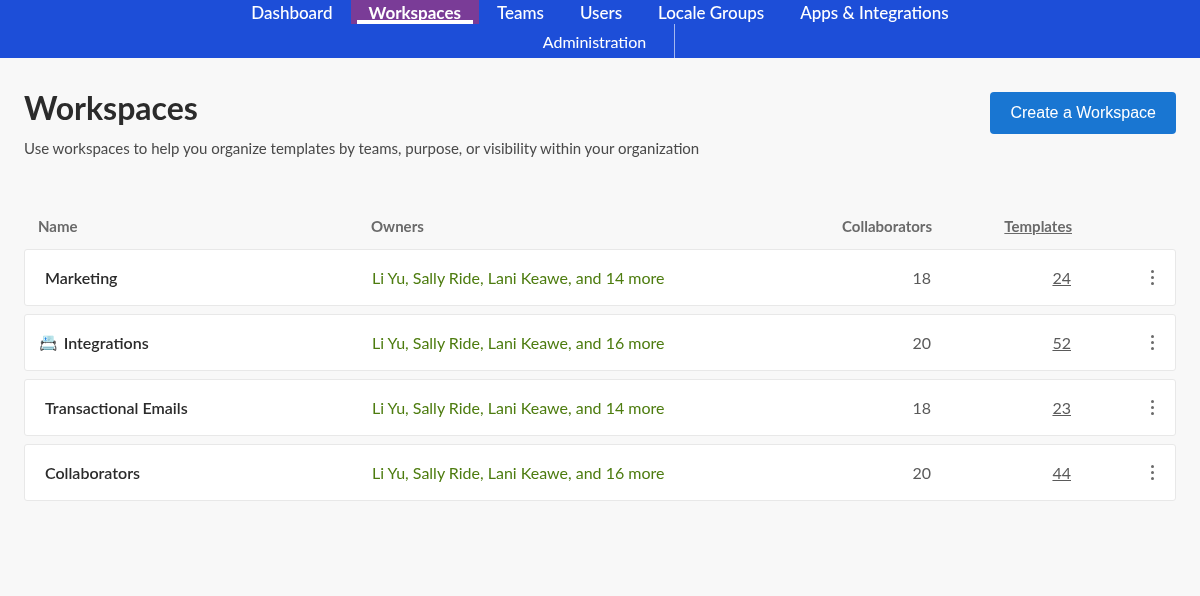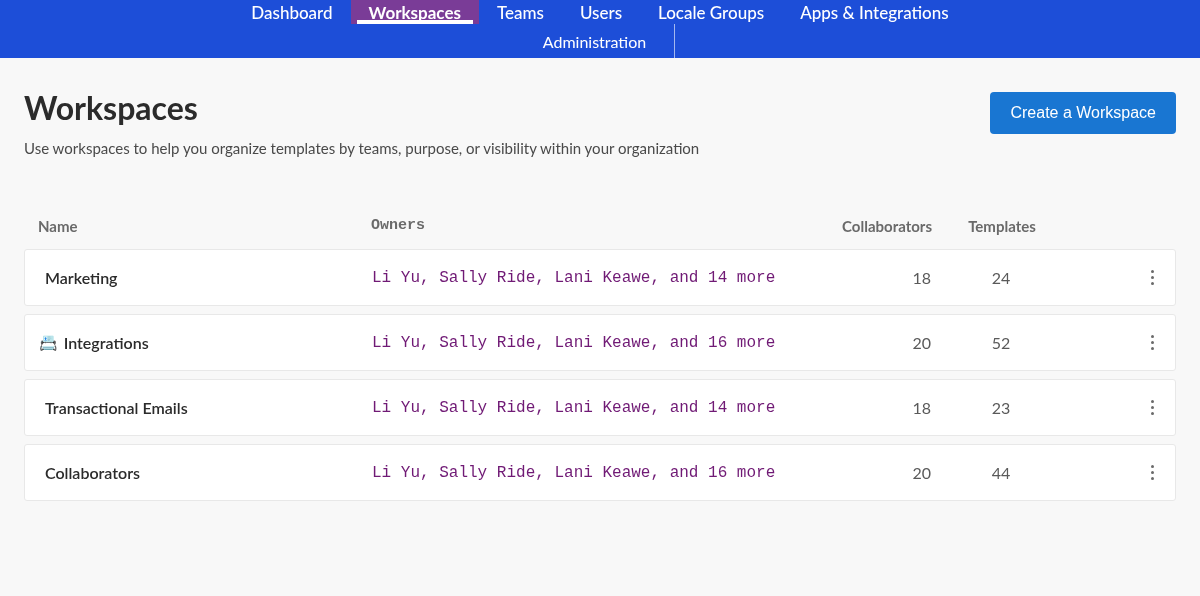--- a/index.html
+++ b/index.html
@@ -100,37 +100,37 @@
     margin-top: 27px;
   }
   .table-header {
     display: flex;
     padding: 0 14px 14px 14px;
     font-size: 15px;
     font-weight: 700;
     color: #6a6a6a;
   }
   .col-name { flex: 0 0 333px; }
-  .col-owners { flex: 1; font-family: Liberation Mono, monospace; }
+  .col-owners { flex: 1; }
   .col-collab { flex: 0 0 130px; text-align: right; }
-  .col-templates { flex: 0 0 140px; text-align: center; }
+  .col-templates { flex: 0 0 140px; text-align: right; text-decoration: underline; }
   .col-actions { flex: 0 0 90px; text-align: right; display:flex; justify-content:flex-end; align-items:center; }
   .table-row {
     background: #fff;
     border: 1px solid #e8e8e8;
     border-radius: 3px;
     display: flex;
     align-items: center;
     padding: 18px 14px;
     margin-bottom: 8px;
     font-size: 16px;
     color: #3a3a3a;
   }
   .row-name { font-weight: 600; color: #2b2b2b; display:flex; align-items:flex-start; gap:6px;}
-  .row-owners { color: #701a75; }
+  .row-owners { color: #4d7c0f; }
   .row-num { color: #5a5a5a; }
   .more-icon {
     width: 18px;
     height: 18px;
     display: inline-flex;
     flex-direction: column;
     justify-content: center;
     align-items: center;
     gap: 3px;
     cursor: pointer;

